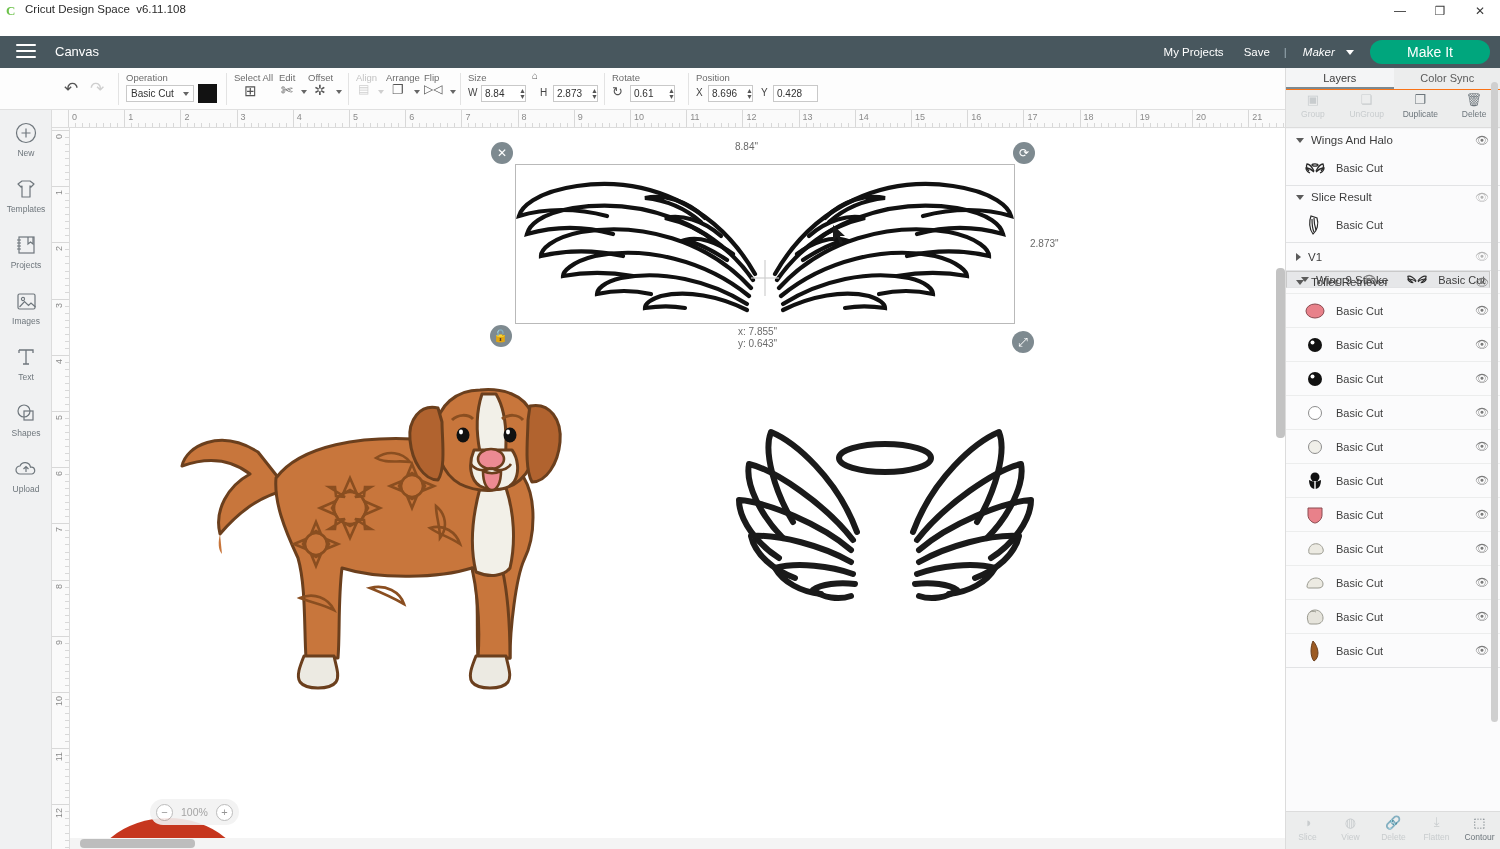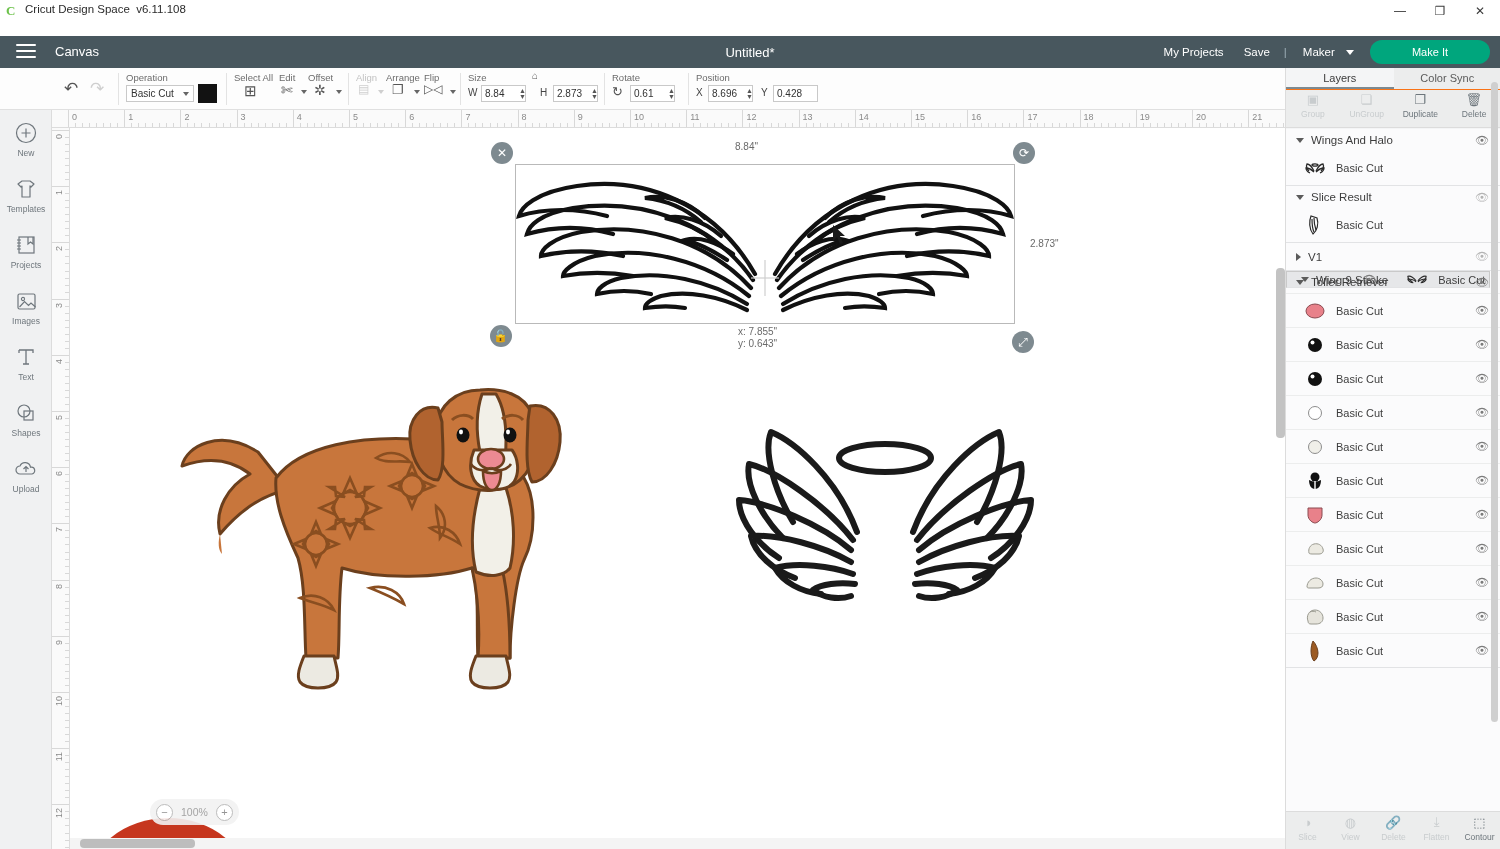--- a/index.html
+++ b/index.html
@@ -25,25 +25,25 @@
 
   
   .header { position:absolute; top:36px; left:0; width:1500px; height:32px; background:#48575e; }
   .hamburger { position:absolute; left:16px; top:8px; width:20px; height:16px; cursor:pointer; }
   .hamburger i { display:block; height:2px; background:#fff; margin-bottom:4px; border-radius:1px; }
   .hdr-canvas { position:absolute; left:55px; top:8px; font-size:13px; color:#fff; }
   .hdr-title { position:absolute; left:0; right:0; top:9px; text-align:center; font-size:13px; color:#fff; }
   .hdr-right { position:absolute; right:10px; top:0; height:32px; display:flex; align-items:center; gap:0; }
   .hdr-right .lnk { font-size:11.5px; color:#fff; padding:0 10px; cursor:pointer; white-space:nowrap; }
   .hdr-right .sep { font-size:11.5px; color:#9fb0b8; padding:0 4px; }
-  .hdr-right .machine { font-size:11.5px; color:#fff; padding:0 4px 0 12px; cursor:pointer; }
+  .hdr-right .machine { font-size:11.5px; color:#fff; padding:0 4px 0 12px; cursor:pointer;font-style:italic; }
   .chev { display:inline-block; margin-left:8px; border-left:4px solid transparent;
       border-right:4px solid transparent; border-top:5px solid #fff; vertical-align:middle; }
   .makeit { background:#00a67d; color:#fff; border-radius:16px; width:120px; height:24px;
-      font-size:11px; display:flex; align-items:center; justify-content:center;
+      font-size:14px; display:flex; align-items:center; justify-content:center;
       margin-left:12px; cursor:pointer; }
 
   
   .edittool { position:absolute; top:68px; left:0; width:1500px; height:42px;
       background:#fdfdfd; border-bottom:1px solid #e0e0e0; }
   .tgroup { position:absolute; top:0; height:42px; }
   .tgroup .lbl { position:absolute; top:4px; font-size:9.5px; color:#6b6b6b; white-space:nowrap; }
   .tgroup .lbl.dim { color:#c2c2c2; }
   .vdiv { position:absolute; top:5px; width:1px; height:32px; background:#e3e3e3; }
   .sel { border:1px solid #c9c9c9; background:#fff; height:17px; font-size:10px;
@@ -171,21 +171,20 @@
   </div>
 
 
   <div class="header">
     <div class="hamburger">
         <i></i>
         <i></i>
         <i></i>
       </div>
     <div class="hdr-canvas">Canvas</div>
-    <div class="hdr-title">Untitled*</div>
     <div class="hdr-right">
       <div class="lnk">My Projects</div>
       <div class="lnk">Save</div>
       <div class="sep">|</div>
       <div class="machine">
         <span>Maker</span>
         <span class="chev"></span>
       </div>
       <div class="makeit">Make It</div>
     </div>

